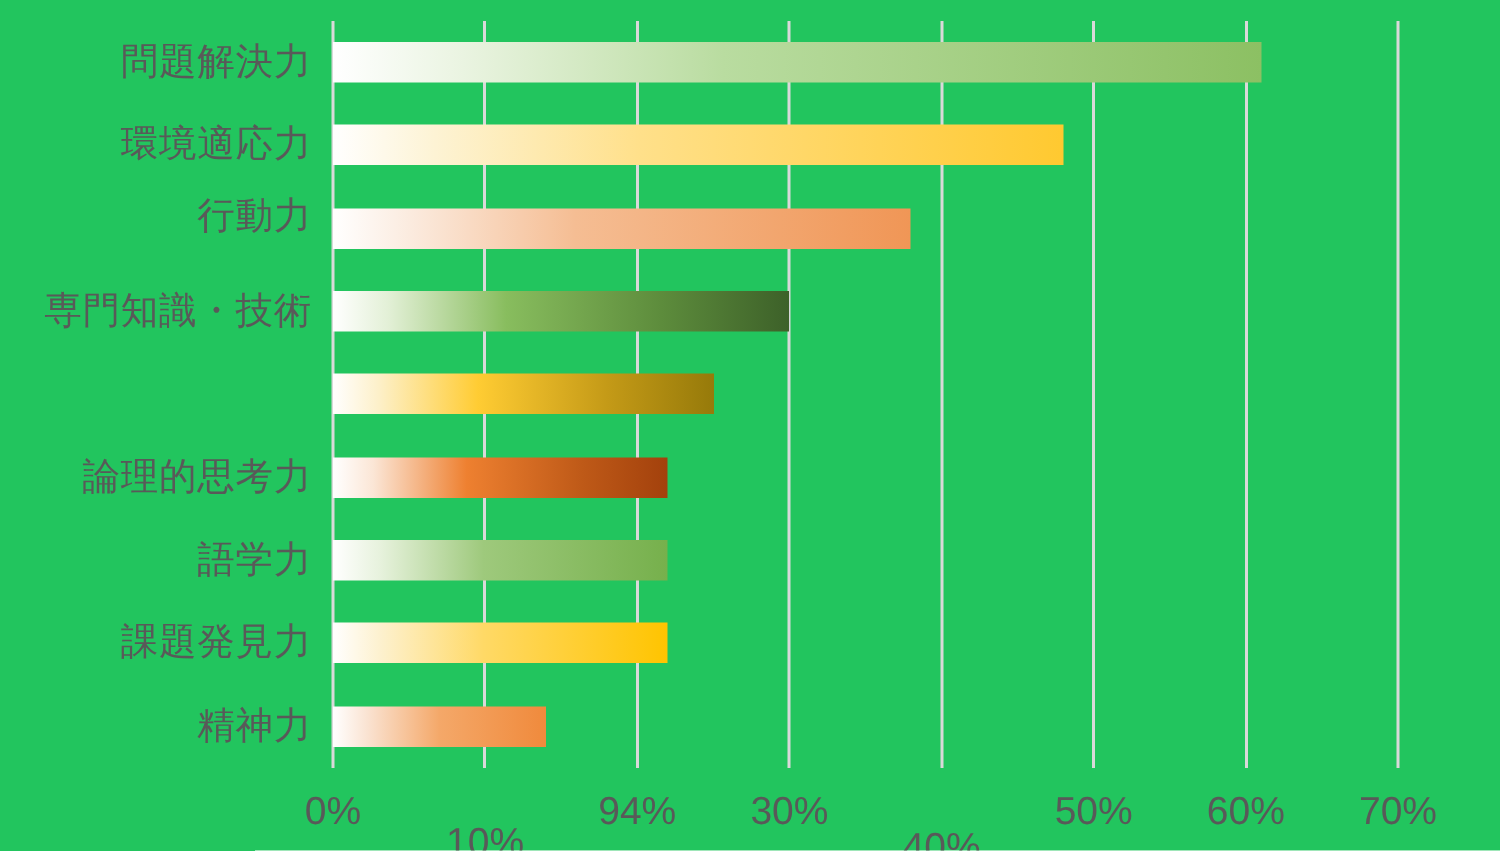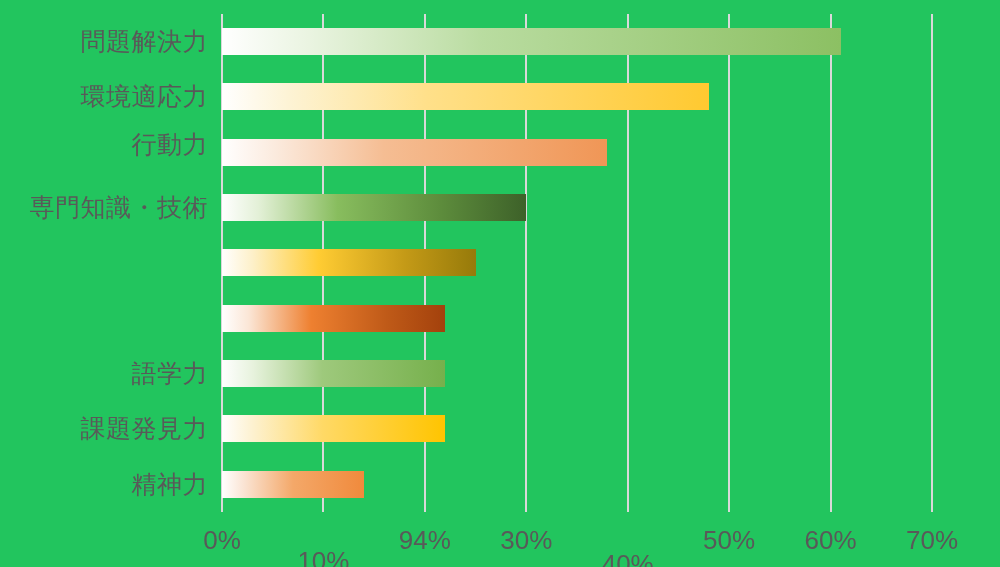--- a/index.html
+++ b/index.html
@@ -109,20 +109,21 @@
 </head>
 <body>
 
 <div id="chart-root">
 
   <div id="y-labels">
       <div class="y-label" style="top: 0px; height: 55.3333px;">問題解決力</div>
       <div class="y-label" style="top: 55.3333px; height: 55.3333px;">環境適応力</div>
       <div class="y-label" style="top: 103px; height: 55.3333px; padding-left: 12px;">行動力</div>
       <div class="y-label" style="top: 166px; height: 55.3333px;">専門知識・技術</div>
+      <div class="y-label" style="top: 276.667px; height: 55.3333px;">論理的思考力</div>
       <div class="y-label" style="top: 332px; height: 55.3333px;">語学力</div>
       <div class="y-label" style="top: 387.333px; height: 55.3333px;">課題発見力</div>
       <div class="y-label" style="top: 442.667px; height: 55.3333px; margin-left: 45px;">精神力</div>
     </div>
 
   <div id="plot-area">
     <div id="gridlines-layer">
         <div class="gridline axis-zero" style="left: -1px;"></div>
         <div class="gridline" style="left: 100.429px;"></div>
         <div class="gridline" style="left: 201.857px;"></div>

